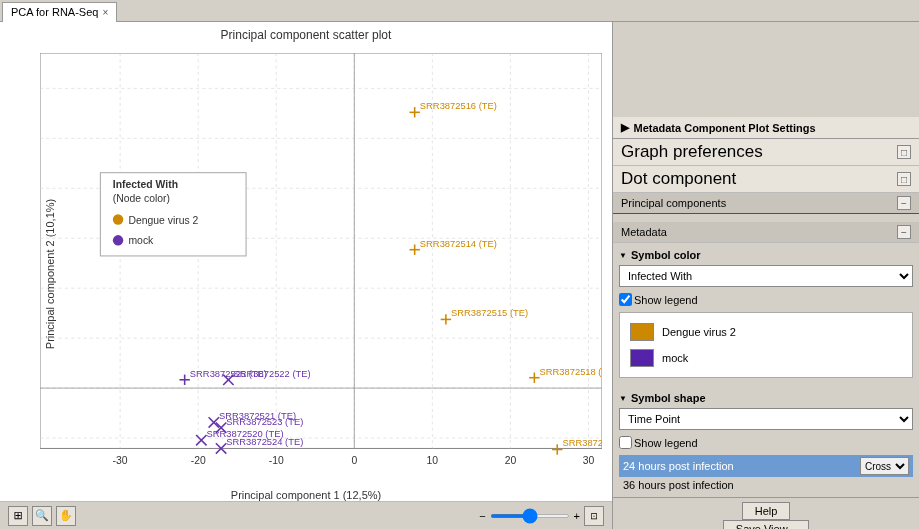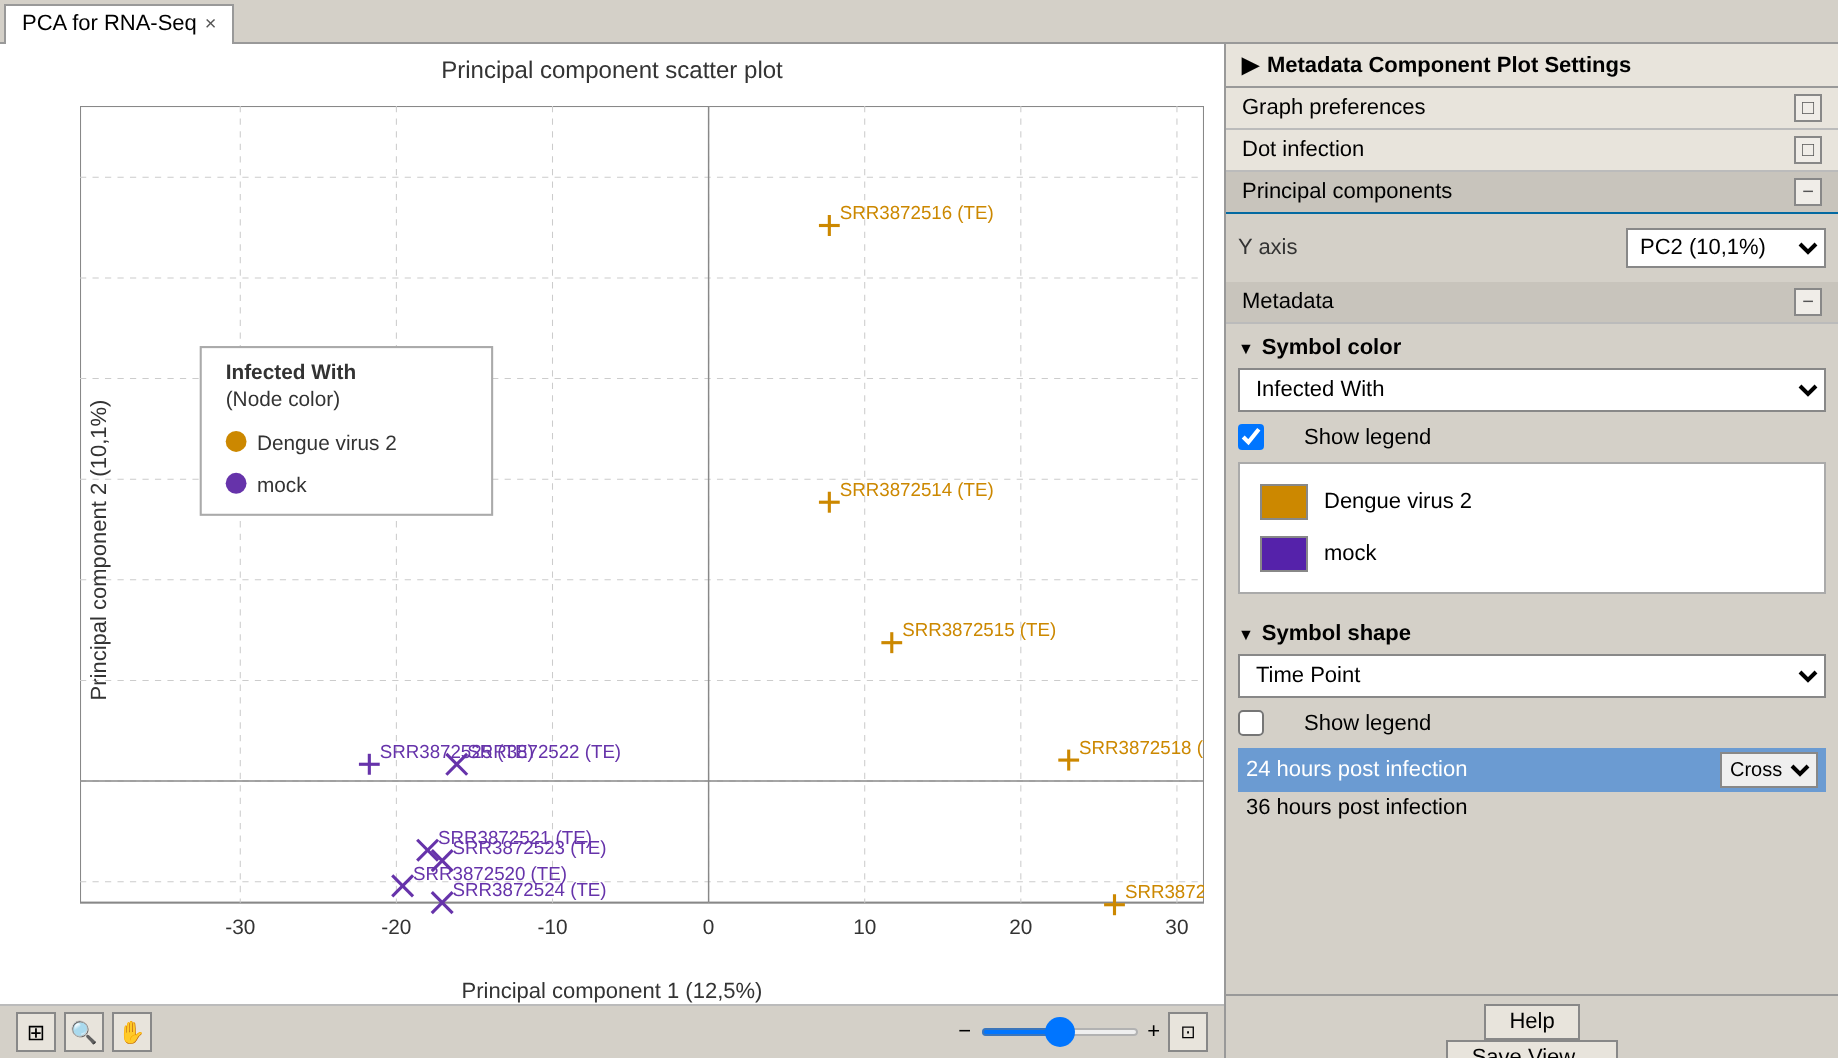--- a/index.html
+++ b/index.html
@@ -6,52 +6,52 @@
     body { font-family: Arial, sans-serif; font-size: 11px; background: #d4d0c8; width: 919px; height: 529px; overflow: hidden; }
 
     .main-container { display: flex; flex-direction: column; width: 919px; height: 529px; }
 
     
     .tab-bar { display: flex; align-items: center; background: #d4d0c8; border-bottom: 1px solid #999; padding: 2px 2px 0; height: 22px; }
     .tab { display: flex; align-items: center; background: #fff; border: 1px solid #999; border-bottom: none; padding: 2px 8px; font-size: 11px; cursor: pointer; height: 20px; gap: 4px; }
     .tab-close { font-size: 10px; cursor: pointer; color: #555; }
 
     
-    .content-area { display: flex; flex: 1; overflow: hidden; }
+    .content-area { display: flex; flex: 1; overflow: hidden; align-items: flex-end; }
 
     
     .chart-panel { flex: 1; background: #fff; display: flex; flex-direction: column; border-right: 1px solid #999; }
 
     .chart-title { text-align: center; padding: 6px; font-size: 12px; color: #333; }
 
     .chart-body { flex: 1; position: relative; padding: 5px 10px 30px 40px; }
 
     .chart-svg { width: 100%; height: 100%; }
 
     
     .settings-panel { width: 306px; background: #d4d0c8; display: flex; flex-direction: column; overflow-y: auto; }
 
     .settings-header { background: #e8e4dc; border-bottom: 1px solid #999; padding: 4px 8px; font-weight: bold; font-size: 11px; display: flex; align-items: center; gap: 4px; }
 
     .section-row { display: flex; align-items: center; justify-content: space-between; background: #e8e4dc; border-bottom: 1px solid #bbb; padding: 3px 8px; cursor: pointer; }
-    .section-row span { font-size: 11px; }
+    .section-row span { font-size: 17px; }
     .collapse-btn { font-size: 10px; color: #555; width: 14px; height: 14px; border: 1px solid #888; background: #f0ede8; display: flex; align-items: center; justify-content: center; cursor: pointer; }
 
     .section-content { background: #d4d0c8; padding: 4px 6px; }
 
     .field-row { display: flex; align-items: center; justify-content: space-between; padding: 3px 0; }
     .field-label { font-size: 11px; color: #333; }
 
     .dropdown-select { height: 20px; font-size: 11px; border: 1px solid #888; background: #fff; min-width: 100px; padding: 0 2px; cursor: pointer; }
     .dropdown-select-wide { width: 100%; height: 22px; font-size: 11px; border: 1px solid #888; background: #fff; padding: 0 4px; cursor: pointer; margin-bottom: 4px; }
     .pc-header { display: flex; align-items: center; justify-content: space-between; padding: 3px 8px; background: #c8c4bc; border-bottom: 1px solid #0369a1; }
 
     .metadata-header { display: flex; align-items: center; justify-content: space-between; padding: 3px 8px; background: #c8c4bc; border-bottom: 1px solid #bbb; gap: 20px; }
 
-    .checkbox-row { display: flex; align-items: center; gap: 20px; padding: 2px 0; }
+    .checkbox-row { display: flex; align-items: center; gap: 2px; padding: 2px 0; }
     .checkbox-row input { margin: 0; }
 
     .symbol-color-section { padding: 4px 6px; }
     .subsection-header { display: flex; align-items: center; gap: 4px; padding: 2px 0 4px; font-size: 11px; font-weight: bold; }
     .triangle { font-size: 8px; }
 
     .legend-box { border: 1px solid #aaa; background: #fff; padding: 6px 8px; margin: 4px 0; }
     .legend-item { display: flex; align-items: center; gap: 8px; padding: 4px 2px; }
     .legend-color { width: 24px; height: 18px; border: 1px solid #888; }
     .legend-label { font-size: 11px; }
@@ -241,35 +241,29 @@
       </div>
 
       <div class="settings-scroll">
 
         <div class="section-row">
           <span>Graph preferences</span>
           <div class="collapse-btn">□</div>
         </div>
 
         <div class="section-row">
-          <span>Dot infection</span>
+          <span>Dot component</span>
           <div class="collapse-btn">□</div>
         </div>
 
         <div class="pc-header">
           <span>Principal components</span>
           <div class="collapse-btn">−</div>
         </div>
         <div class="section-content">
-          <div class="field-row">
-            <span class="field-label">Y axis</span>
-            <select class="dropdown-select">
-              <option>PC2 (10,1%)</option>
-            </select>
-          </div>
         </div>
 
         <div class="metadata-header">
           <span>Metadata</span>
           <div class="collapse-btn">−</div>
         </div>
 
         <div class="symbol-color-section">
           <div class="subsection-header">
             <span class="triangle">▼</span>

